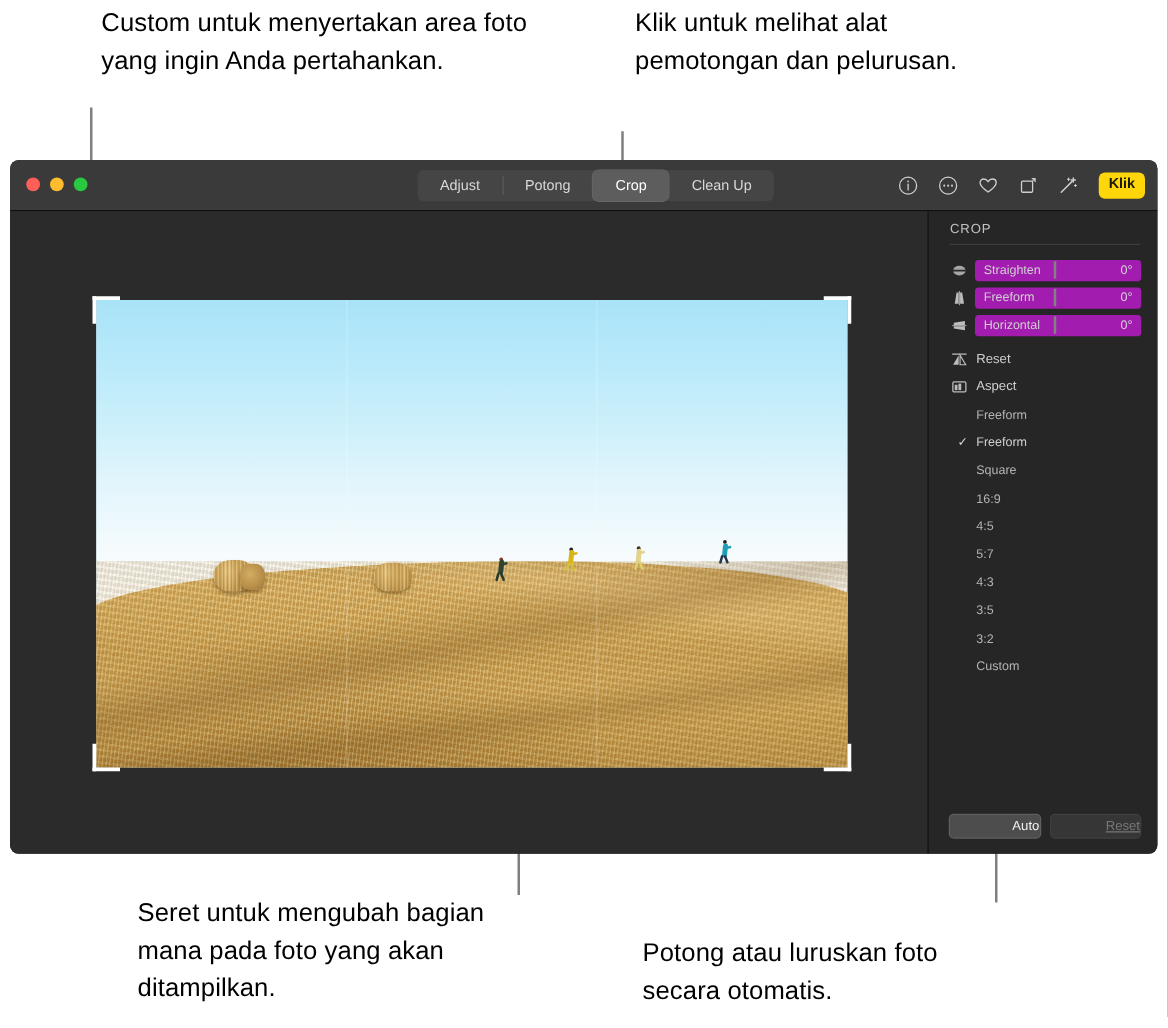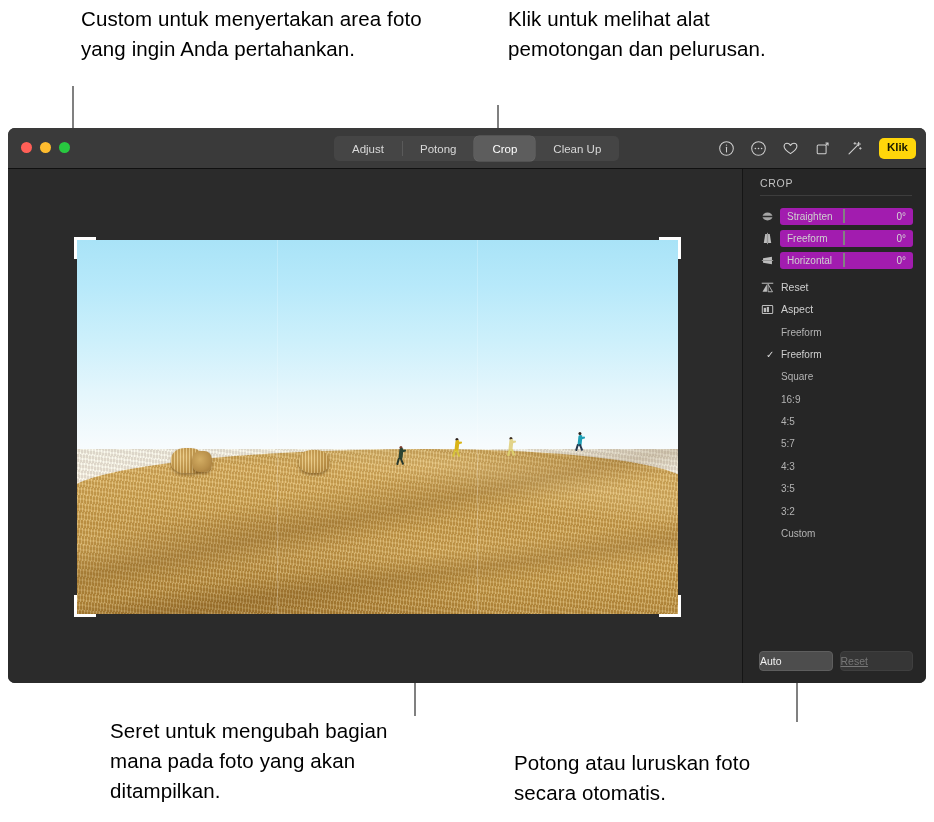--- a/index.html
+++ b/index.html
@@ -378,21 +378,21 @@
     display: flex;
     gap: 7px;
   }
   .sb-button {
     flex: 1;
     height: 20px;
     border-radius: 4px;
     font-size: 10.5px;
     display: flex;
     align-items: center;
-    justify-content: flex-start;
+    justify-content: flex-end;
     box-sizing: border-box;
   }
   #auto-button  { background: #4d4d4d; color: #f0f0f0; border: 0.5px solid #5e5e5e; }
   #reset-button { background: #363636; color: #777777; border: 0.5px solid #3f3f3f; text-decoration: underline; }
 </style>
 </head>
 <body>
 
 <div class="callout" id="callout-top-left">Custom untuk menyertakan area foto yang ingin Anda pertahankan.</div>
 <div class="leader" id="leader-top-left"></div>

